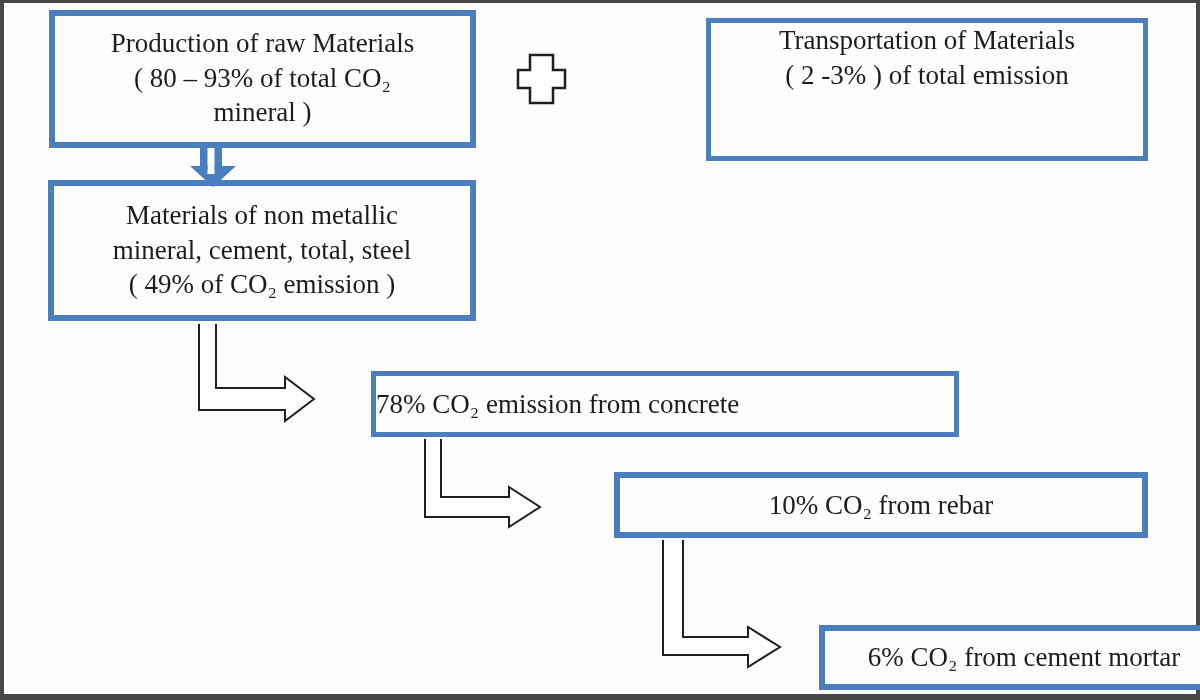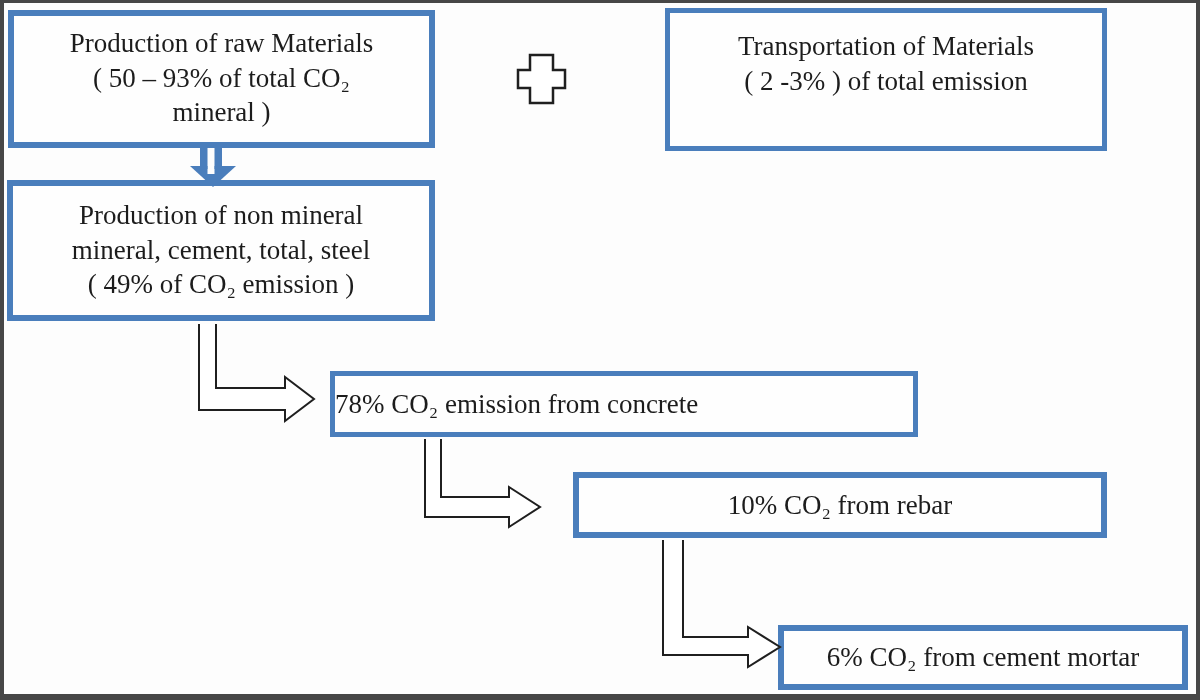--- a/index.html
+++ b/index.html
@@ -18,24 +18,25 @@
     background: #fdfdfd;
   }
   .box {
     position: absolute;
     box-sizing: border-box;
     background: #fefefe;
     border: 6px solid #4a7ebc;
     color: #1c1c1c;
     font-size: 27px;
     text-align: center;
+    margin-left: 41px;
   }
   .box .line { line-height: 34.5px; white-space: nowrap; }
   .box-raw        { left: 8px;   top: 10px;  width: 427px; height: 138px; padding-top: 10px; }
-  .box-transport  { left: 665px; top: 8px;   width: 442px; height: 143px; padding-top: 16px; border-width: 5px; }
+  .box-transport  { left: 665px; top: 18px;   width: 442px; height: 143px; border-width: 5px; }
   .box-nonmetal   { left: 7px;   top: 180px; width: 428px; height: 141px; padding-top: 12px; }
   .box-single     { display: flex; align-items: center; white-space: nowrap; }
   .box-concrete   { left: 330px; top: 371px; width: 588px; height: 66px;  border-width: 5px;
                     justify-content: flex-start; }
   .box-rebar      { left: 573px; top: 472px; width: 534px; height: 66px;
                     justify-content: center; }
   .box-mortar     { left: 778px; top: 625px; width: 410px; height: 65px;
                     justify-content: center; }
   .connector-layer {
     position: absolute;
@@ -45,31 +46,31 @@
   }
 </style>
 </head>
 <body>
 
 <div class="stage">
   <div class="paper"></div>
 
   <div class="box box-raw">
     <div class="line">Production of raw Materials</div>
-    <div class="line">( 50 – 93% of total CO₂</div>
+    <div class="line">( 80 – 93% of total CO₂</div>
     <div class="line">mineral )</div>
   </div>
 
   <div class="box box-transport">
     <div class="line">Transportation of Materials</div>
     <div class="line">( 2 -3% ) of total emission</div>
   </div>
 
   <div class="box box-nonmetal">
-    <div class="line">Production of non mineral</div>
+    <div class="line">Materials of non metallic</div>
     <div class="line">mineral, cement, total, steel</div>
     <div class="line">( 49% of CO₂ emission )</div>
   </div>
 
   <div class="box box-single box-concrete">
     <span>78% CO₂ emission from concrete</span>
   </div>
 
   <div class="box box-single box-rebar">
     <span>10% CO₂ from rebar</span>

